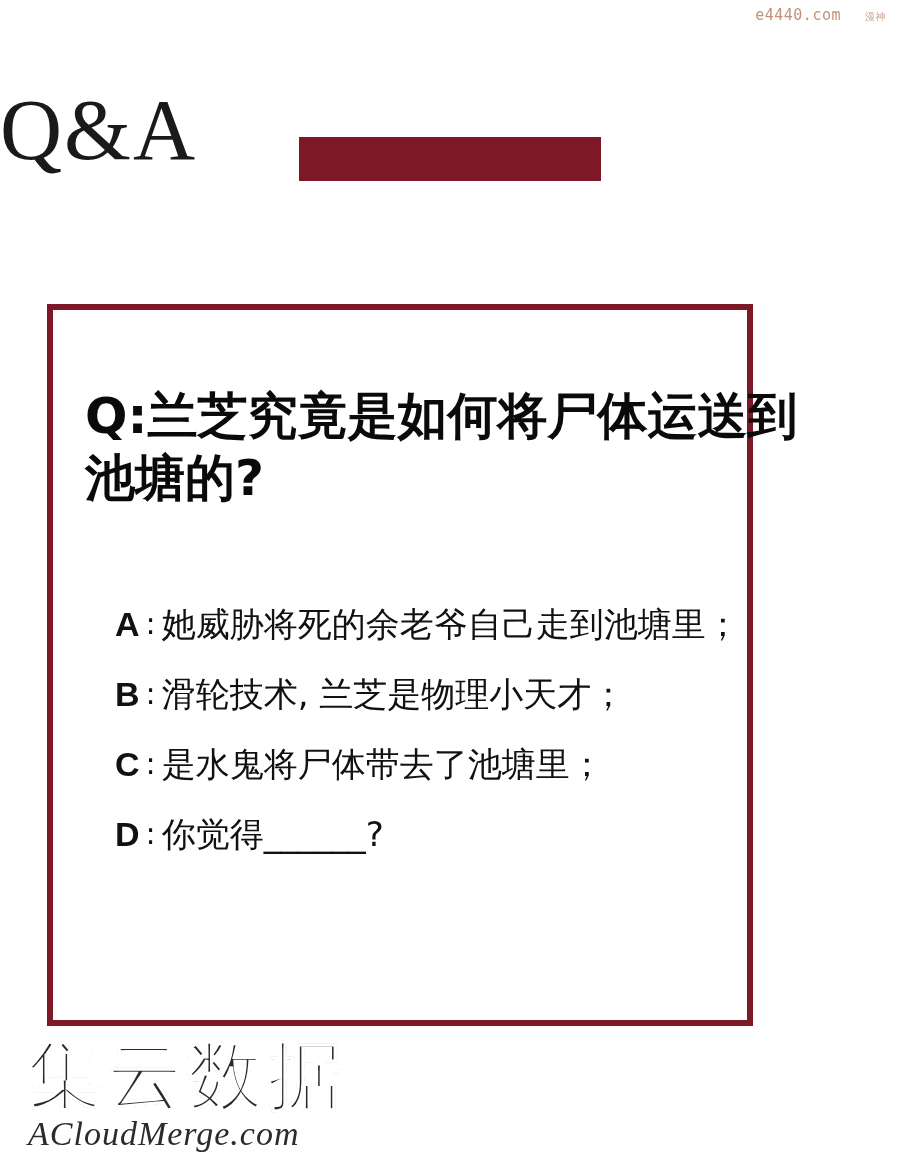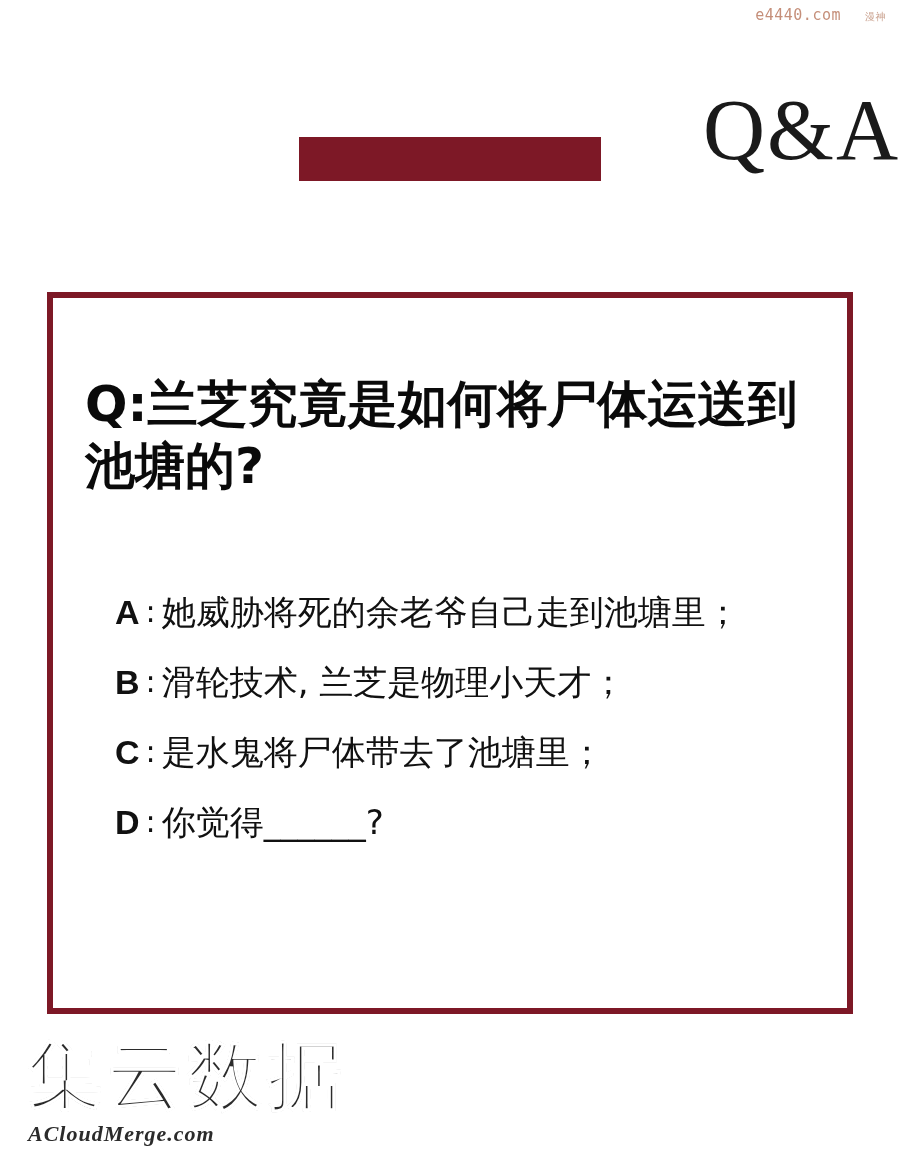--- a/index.html
+++ b/index.html
@@ -48,35 +48,35 @@
     top: 57px;
     width: 302px;
     height: 44px;
     background: #7d1826;
   }
   .qa-text {
     position: absolute;
     left: 0;
     top: 0;
     width: 900px;
-    text-align: right;
+    text-align: left;
     font-family: "Liberation Serif", serif;
     font-size: 86px;
     line-height: 100px;
     font-weight: 400;
     color: #1a1a1a;
     letter-spacing: 2px;
   }
 
   
   .panel {
     position: absolute;
     left: 47px;
-    top: 292px;
-    width: 806px;
+    top: 304px;
+    width: 706px;
     height: 722px;
     border: 6px solid #7d1826;
     box-sizing: border-box;
     background: #ffffff;
   }
 
   .question {
     position: absolute;
     left: 32px;
     top: 75px;
@@ -132,22 +132,22 @@
     font-weight: 700;
     font-size: 74px;
     line-height: 78px;
     color: #2b2b2b;
     letter-spacing: 6px;
     -webkit-text-stroke: 1px #ffffff;
   }
   .wm-en {
     font-family: "Liberation Serif", serif;
     font-style: italic;
-    font-weight: 700;
-    font-size: 22px;
+    font-weight: 400;
+    font-size: 34px;
     line-height: 40px;
     color: #2b2b2b;
     letter-spacing: 1px;
   }
 </style>
 </head>
 <body>
 
 <div class="top-credit">
   <span>e4440.com</span>

